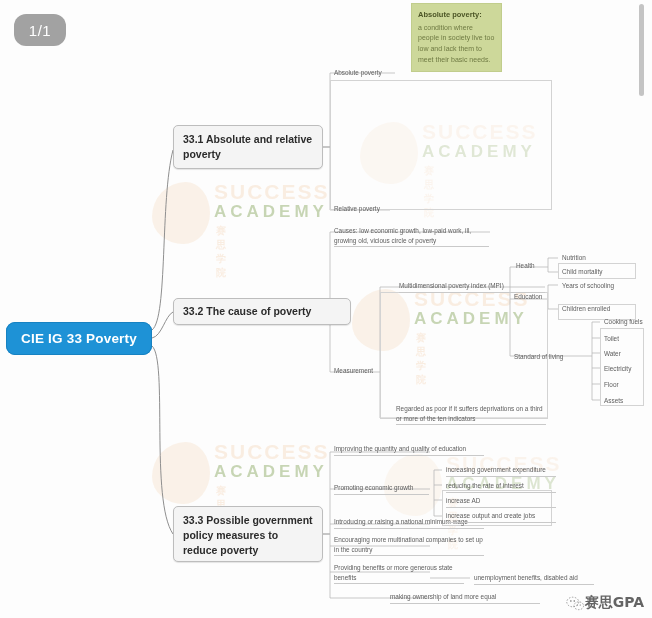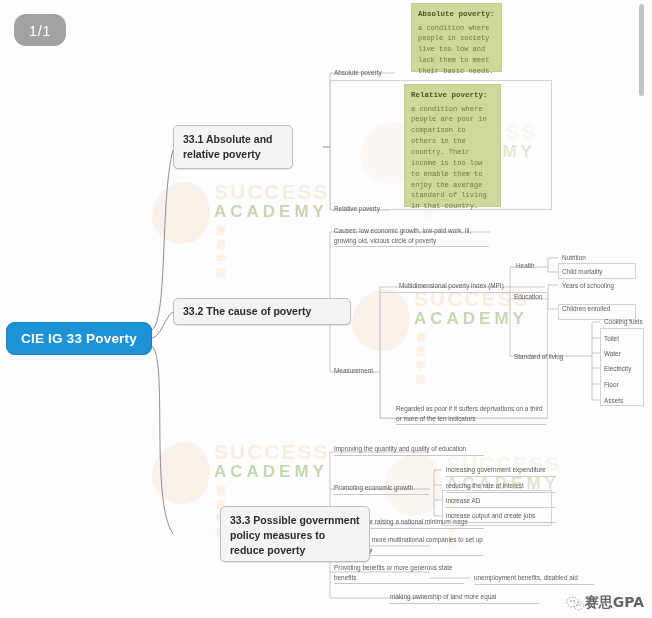--- a/index.html
+++ b/index.html
@@ -43,34 +43,34 @@
     color:#ffffff;font-size:13.5px;font-weight:700;letter-spacing:.2px;
   }
 
   
   .branch{
     position:absolute;background:#f4f4f4;border:1px solid #bdbdbd;border-radius:5px;
     box-shadow:0 1px 1px rgba(0,0,0,.10);
     color:#2b2b2b;font-size:10.5px;font-weight:700;line-height:1.45;
     padding:6px 9px;box-sizing:border-box;
   }
-  #branch-1{left:173px;top:125px;width:120px;height:44px;}
+  #branch-1{left:173px;top:125px;width:150px;height:44px;}
   #branch-2{left:173px;top:298px;width:178px;height:27px;display:flex;align-items:center;}
-  #branch-3{left:173px;top:506px;width:150px;height:56px;margin-left:47px;}
+  #branch-3{left:173px;top:506px;width:150px;height:56px;}
 
   
   svg.wires{position:absolute;left:0;top:0;width:652px;height:618px;overflow:visible;}
   svg.wires path,svg.wires line{fill:none;stroke:#8f8f8f;stroke-width:1;}
   svg.wires .thin{stroke:#b9b9b9;stroke-width:.8;}
 
   
   .green-card{
     position:absolute;background:#cdd89a;border:1px solid #c1cd8c;
     box-sizing:border-box;padding:5px 6px;
-    font-size:7px;line-height:1.55;color:#6f7a43;font-family:Liberation Mono, monospace;
+    font-size:7px;line-height:1.55;color:#6f7a43;
   }
   .green-card b{display:block;color:#4c5526;font-size:7.5px;margin-bottom:2px;}
   #green-abs{left:411px;top:3px;width:91px;height:69px;}
   #green-rel{left:404px;top:84px;width:97px;height:123px;}
 
   
   .lbl{
     position:absolute;font-size:6.4px;color:#5d5d5d;line-height:1.5;
     white-space:pre-line;box-sizing:border-box;
   }
@@ -187,24 +187,20 @@
   <div class="obox" style="left:330px;top:80px;width:222px;height:130px;"></div>
   <div class="obox" style="left:380px;top:292px;width:168px;height:127px;"></div>
   <div class="obox" style="left:558px;top:263px;width:78px;height:16px;"></div>
   <div class="obox" style="left:558px;top:304px;width:78px;height:16px;"></div>
   <div class="obox" style="left:600px;top:328px;width:44px;height:78px;"></div>
   <div class="obox" style="left:442px;top:490px;width:110px;height:36px;"></div>
 
   <div class="green-card" id="green-abs">
     <b>Absolute poverty:</b>
     <span>a condition where people in society live too low and lack them to meet their basic needs.</span>
-  </div>
-  <div class="green-card" id="green-rel">
-    <b>Relative poverty:</b>
-    <span>a condition where people are poor in comparison to others in the country. Their income is too low to enable them to enjoy the average standard of living in that country.</span>
   </div>
 
   <div class="lbl" style="left:334px;top:68px;width:70px;">Absolute poverty</div>
   <div class="lbl" style="left:334px;top:204px;width:70px;">Relative poverty</div>
 
   <div class="lbl u" style="left:334px;top:226px;width:155px;">Causes: low economic growth, low-paid work, ill, growing old, vicious circle of poverty</div>
   <div class="lbl" style="left:334px;top:366px;width:48px;">Measurement</div>
   <div class="lbl u" style="left:399px;top:281px;width:146px;">Multidimensional poverty index (MPI)</div>
   <div class="lbl u" style="left:396px;top:404px;width:150px;">Regarded as poor if it suffers deprivations on a third or more of the ten indicators</div>
 

